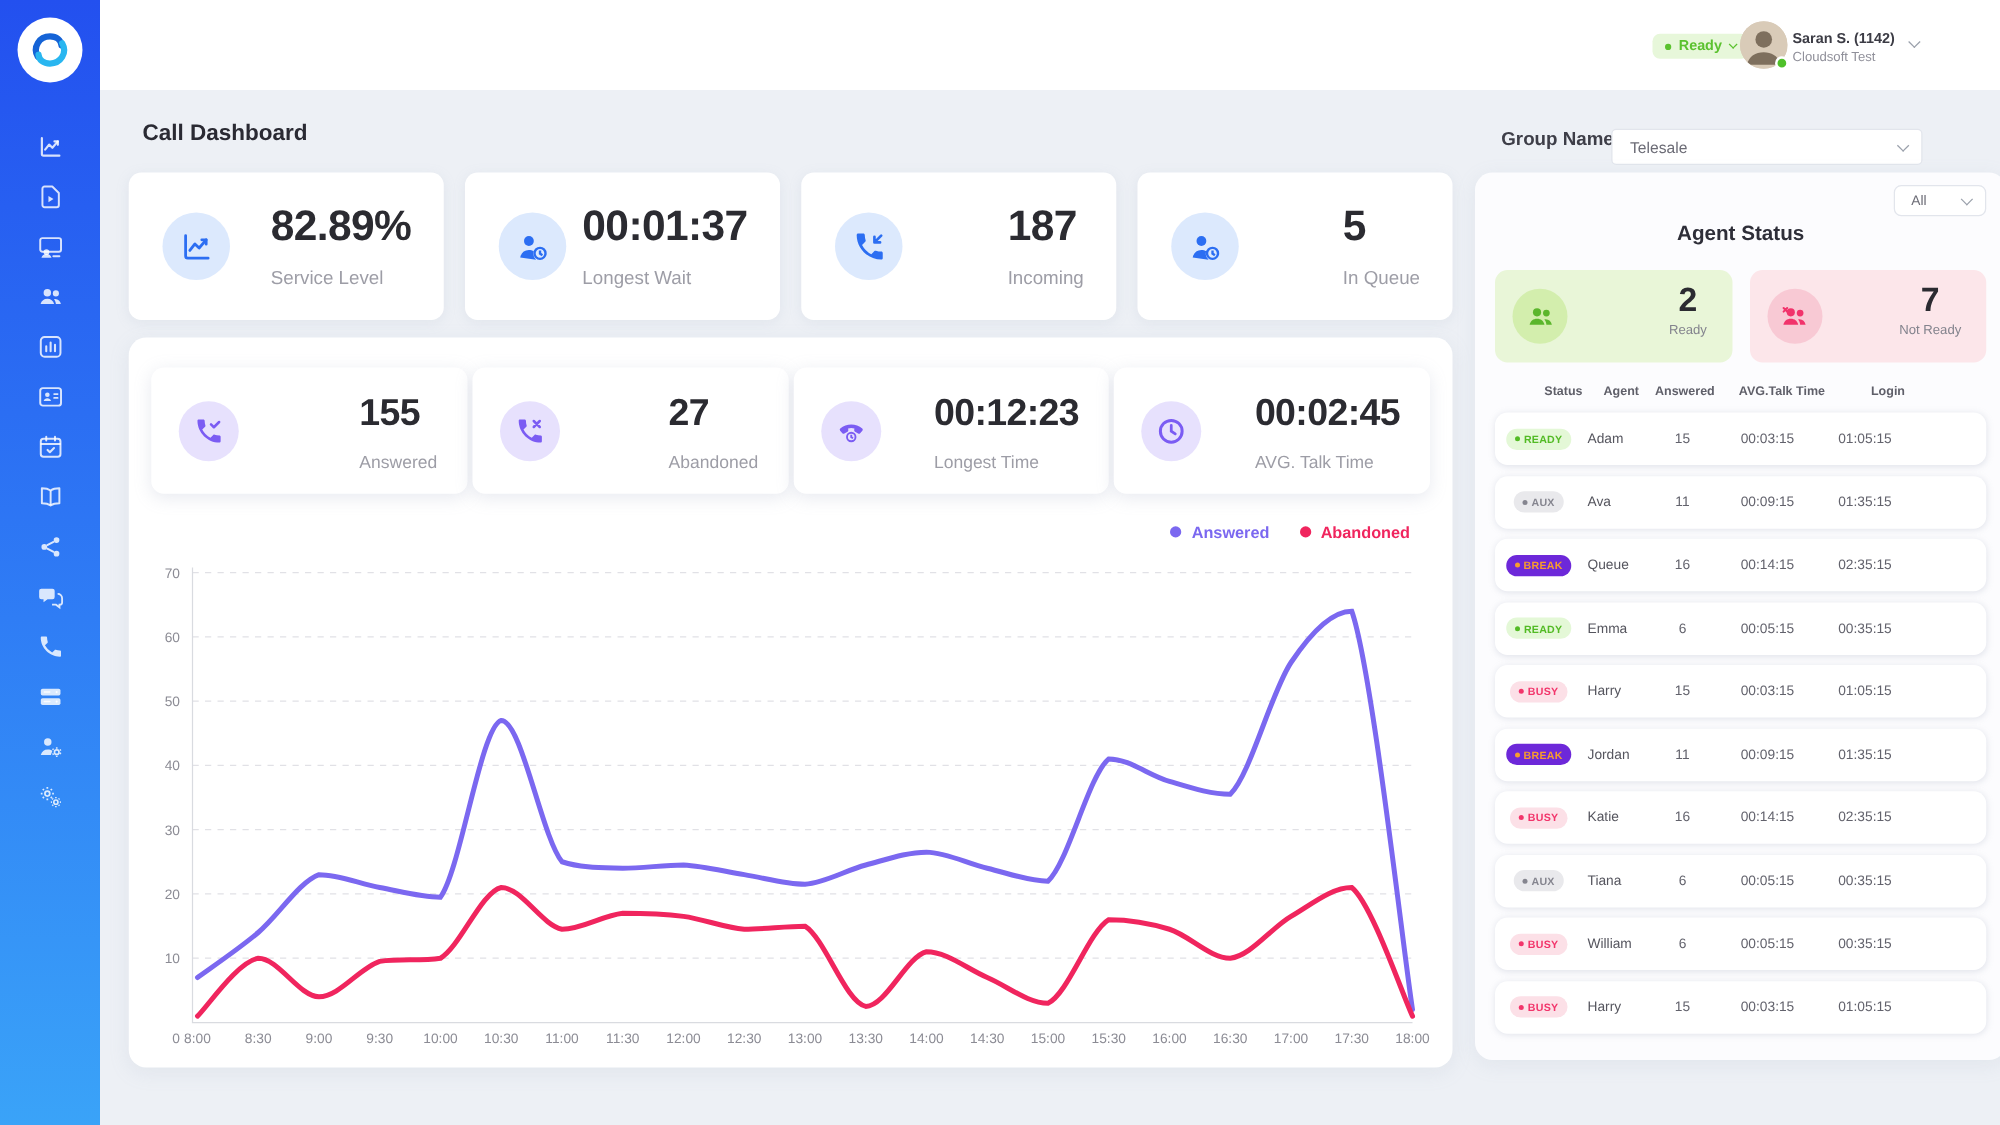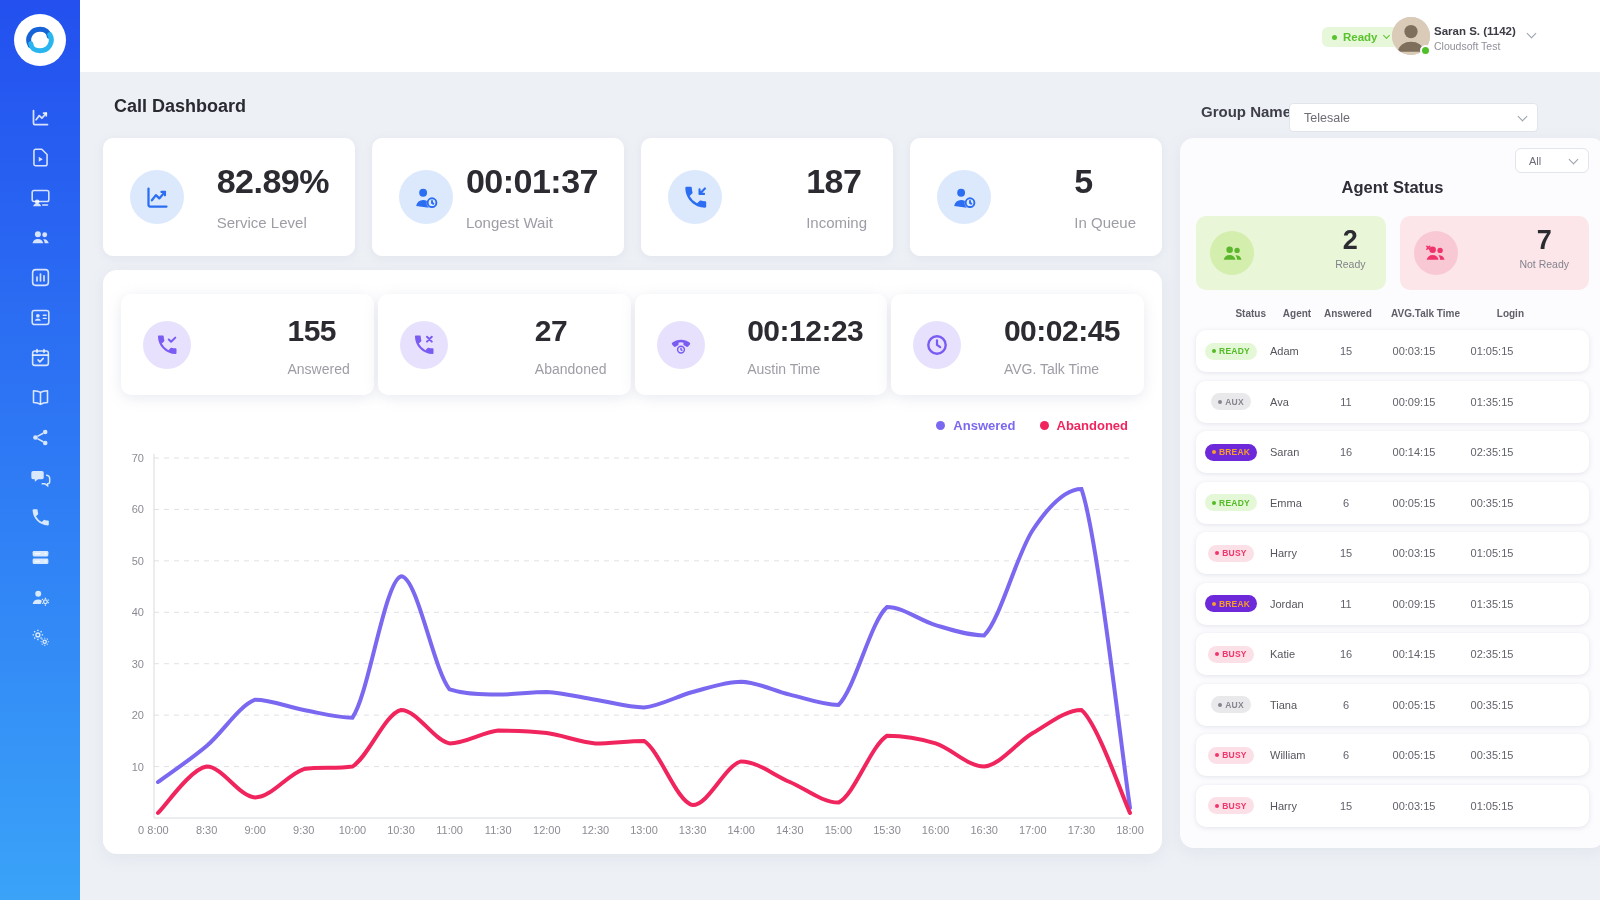--- a/index.html
+++ b/index.html
@@ -338,21 +338,21 @@
             <svg viewBox="0 0 24 24">
               <path d="M3.2 9.8C8 5.6 16 5.6 20.8 9.8c.5.45.55 1.2.1 1.7l-1.8 2c-.4.45-1.05.55-1.6.25l-2.5-1.4a1.3 1.3 0 0 1-.65-1.35l.2-1.3a9.5 9.5 0 0 0-5.1 0l.2 1.3c.1.55-.16 1.1-.65 1.35l-2.5 1.4c-.55.3-1.2.2-1.6-.25l-1.8-2a1.24 1.24 0 0 1 .1-1.7z" fill="currentColor"></path>
               <g stroke="currentColor" stroke-width="1.5" fill="none">
                 <circle cx="12" cy="16.6" r="3.4"></circle>
                 <path d="M12 14.8v1.9l1.4.85"></path>
               </g>
             </svg>
           </div>
           <div class="kpi-text">
             <div class="kpi-value">00:12:23</div>
-            <div class="kpi-label">Austin Time</div>
+            <div class="kpi-label">Longest Time</div>
           </div>
         </div>
         <div class="kpi-card purple">
           <div class="kpi-icon">
             <svg viewBox="0 0 24 24">
               <circle cx="12" cy="12" r="8.7" stroke="currentColor" stroke-width="2.4" fill="none"></circle>
               <path d="M12 7.3V12l3.2 2.1" stroke="currentColor" stroke-width="2.2" fill="none" stroke-linecap="round"></path>
             </svg>
           </div>
           <div class="kpi-text">
@@ -468,21 +468,21 @@
         </div>
         <div class="agent-row agent-grid">
           <span class="badge AUX"><span class="bdot"></span>AUX</span>
           <span class="cell agent">Ava</span>
           <span class="cell">11</span>
           <span class="cell">00:09:15</span>
           <span class="cell">01:35:15</span>
         </div>
         <div class="agent-row agent-grid">
           <span class="badge BREAK"><span class="bdot"></span>BREAK</span>
-          <span class="cell agent">Saran</span>
+          <span class="cell agent">Queue</span>
           <span class="cell">16</span>
           <span class="cell">00:14:15</span>
           <span class="cell">02:35:15</span>
         </div>
         <div class="agent-row agent-grid">
           <span class="badge READY"><span class="bdot"></span>READY</span>
           <span class="cell agent">Emma</span>
           <span class="cell">6</span>
           <span class="cell">00:05:15</span>
           <span class="cell">00:35:15</span>

